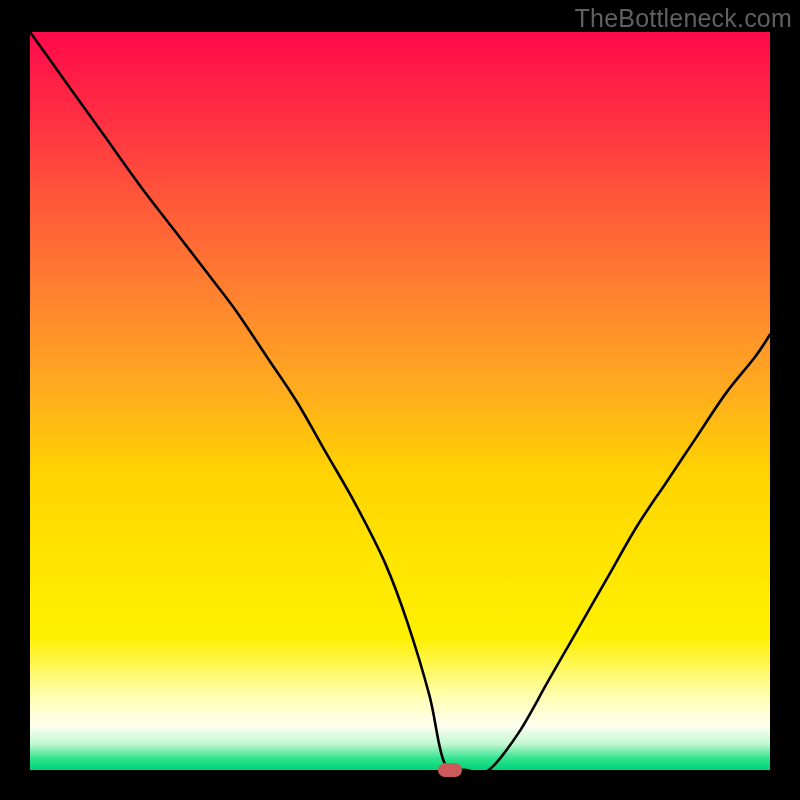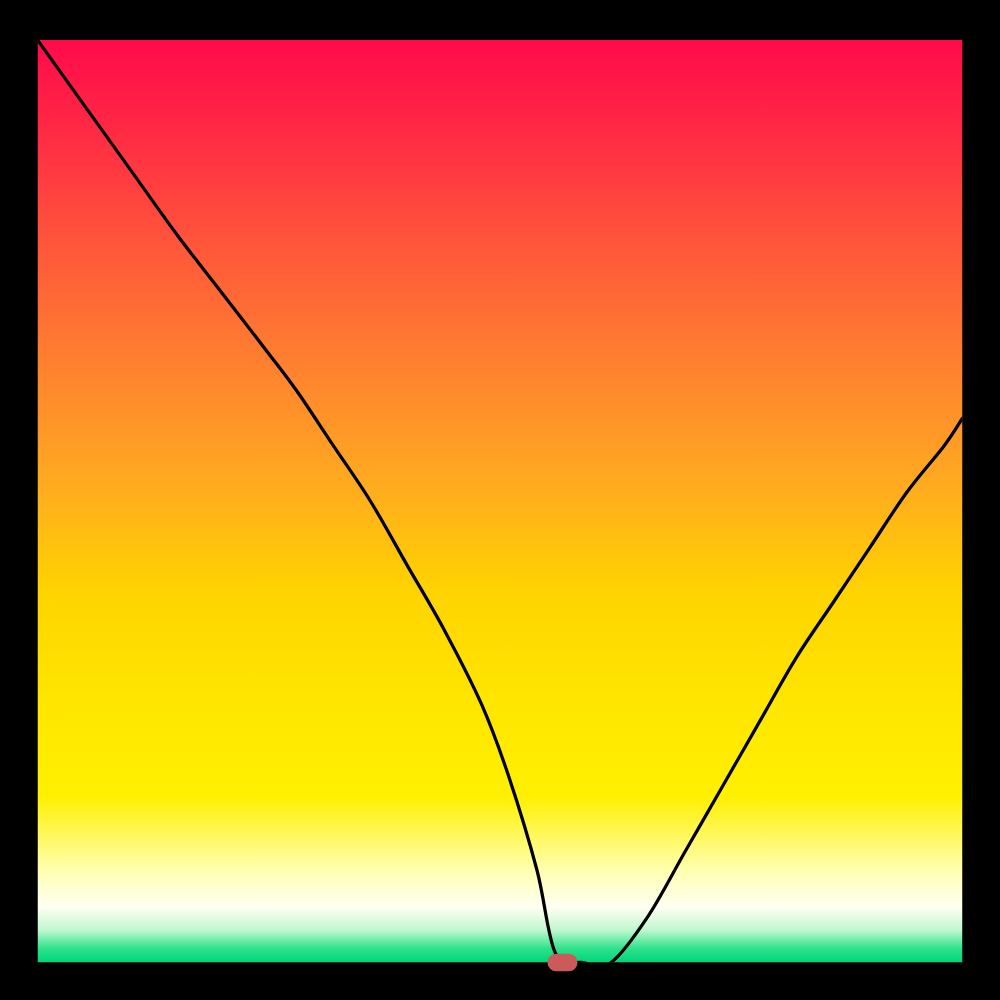--- a/index.html
+++ b/index.html
@@ -43,20 +43,21 @@
     width: 24px;
     height: 14px;
     border-radius: 7px;
     transform: translate(-50%, -50%);
   }
 </style>
 </head>
 <body>
 
 <div class="outer">
+  <div class="watermark">TheBottleneck.com</div>
   <div class="plot">
     <svg viewBox="0 0 740 738" preserveAspectRatio="none">
       <defs>
         <linearGradient id="bg-grad" x1="0" y1="0" x2="0" y2="1">
             <stop offset="0%" stop-color="#ff0a4a"></stop>
             <stop offset="10%" stop-color="#ff2a44"></stop>
             <stop offset="22%" stop-color="#ff553a"></stop>
             <stop offset="35%" stop-color="#ff8030"></stop>
             <stop offset="48%" stop-color="#ffaa20"></stop>
             <stop offset="60%" stop-color="#ffd400"></stop>

